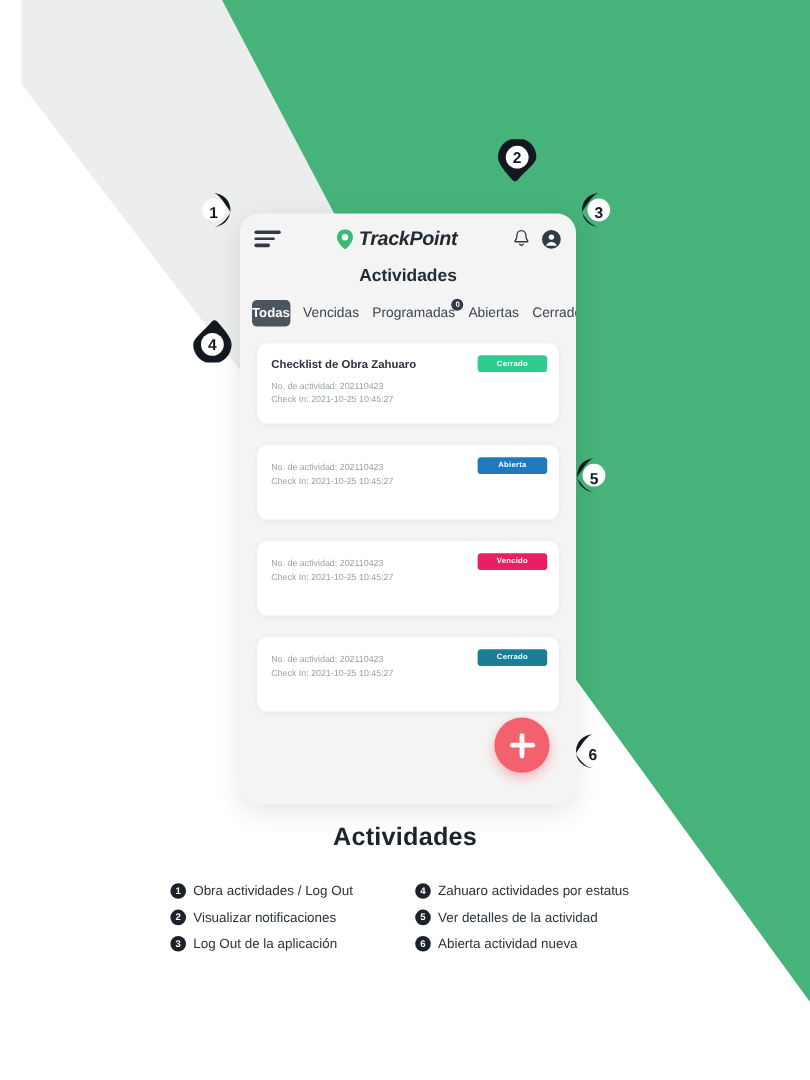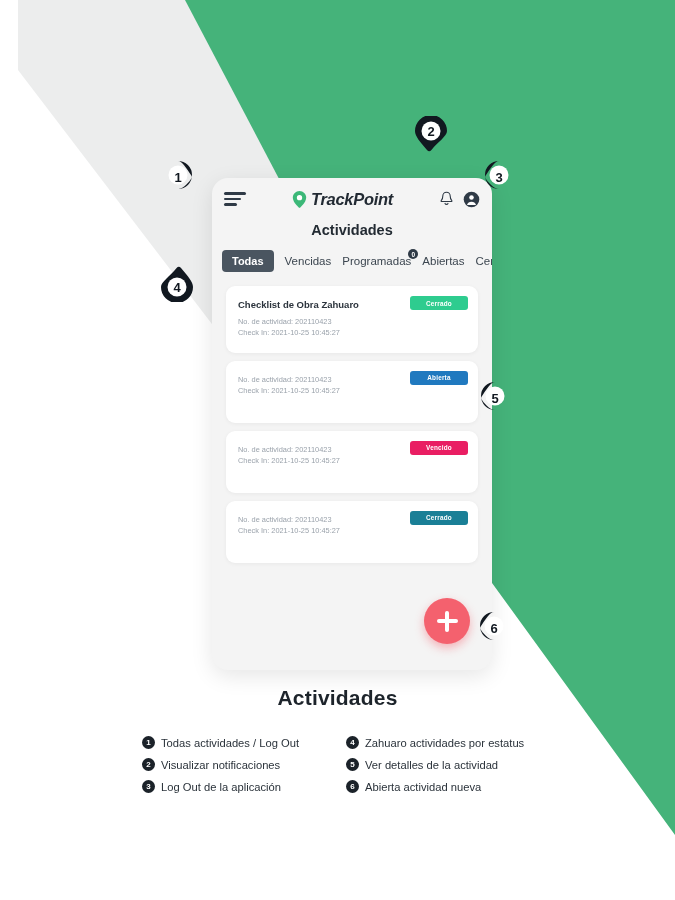--- a/index.html
+++ b/index.html
@@ -13,21 +13,21 @@
     font-family: "Liberation Sans", sans-serif;
     -webkit-font-smoothing: antialiased;
   }
 
   
   #bg-layer { position: absolute; inset: 0; width: 675px; height: 900px; }
 
   
   .phone {
     position: absolute;
-    left: 212px;
+    left: 200px;
     top: 178px;
     width: 280px;
     height: 492px;
     background: #f4f4f4;
     border-radius: 16px;
     box-shadow: 0 6px 22px rgba(0,0,0,0.10);
     overflow: hidden;
   }
 
   .topbar {
@@ -77,39 +77,39 @@
     padding: 0 0 0 10px;
     font-size: 11.5px;
     color: #3c4650;
     white-space: nowrap;
   }
   .tab { position: relative; cursor: pointer; }
   .tab.active {
     background: #4a5560;
     color: #ffffff;
     font-weight: bold;
-    padding: 5px 10px;
+    padding: 5px 0;
     border-radius: 4px;
     font-size: 11px;
   }
   .tab-badge {
     position: absolute;
     top: -6px;
     right: -7px;
     background: #2f3a46;
     color: #fff;
     font-size: 6.5px;
     font-weight: bold;
     width: 10px; height: 10px;
     border-radius: 50%;
     display: flex; align-items: center; justify-content: center;
   }
 
   
-  .card-list { padding: 14px 14px 0 14px; display: flex; flex-direction: column; gap: 8px; }
+  .card-list { padding: 14px 14px 0 14px; display: flex; flex-direction: column; gap: 18px; }
   .card {
     background: #ffffff;
     border-radius: 9px;
     padding: 13px 12px 14px 12px;
     position: relative;
     box-shadow: 0 1px 4px rgba(0,0,0,0.05);
     min-height: 62px;
   }
   .card-title {
     font-size: 9.5px;
@@ -346,21 +346,21 @@
     <circle cx="21" cy="16" r="9.5" fill="#ffffff"></circle>
   </svg>
   <div class="num">6</div>
 </div>
 
 <div class="legend-title">Actividades</div>
 
 <div class="legend">
   <div class="legend-item">
     <span class="legend-bullet">1</span>
-    <span class="legend-text">Todas actividades / Log Out</span>
+    <span class="legend-text">Obra actividades / Log Out</span>
   </div>
   <div class="legend-item">
     <span class="legend-bullet">4</span>
     <span class="legend-text">Zahuaro actividades por estatus</span>
   </div>
   <div class="legend-item">
     <span class="legend-bullet">2</span>
     <span class="legend-text">Visualizar notificaciones</span>
   </div>
   <div class="legend-item">

